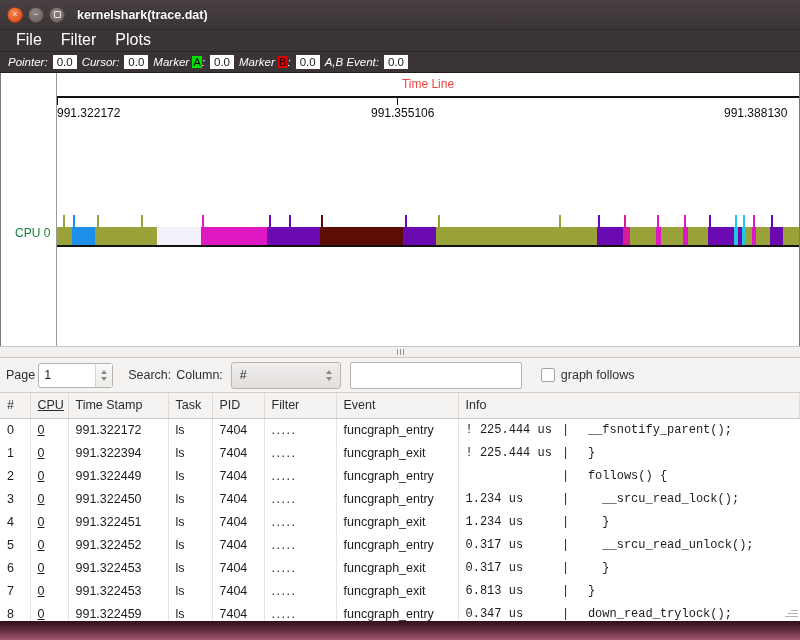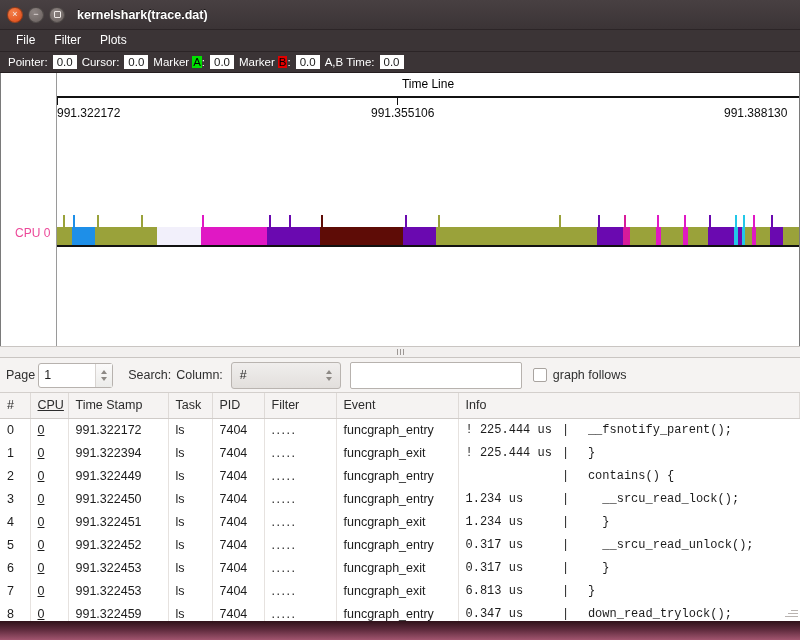--- a/index.html
+++ b/index.html
@@ -45,56 +45,56 @@
   
   .menubar {
     height: 22px;
     background: #3b3436;
     display: flex; align-items: center;
     padding-left: 8px;
     gap: 0px;
     border-bottom: 1px solid #2b2426;
   }
   .menuitem {
-    color: #ffffff; font-size: 12px;
+    color: #ffffff; font-size: 16px;
     padding: 2px 11px 3px 8px;
   }
 
   
   .statusline {
     height: 21px;
     background: #3b3436;
     display: flex; align-items: center;
     padding-left: 8px;
     color: #ffffff; font-size: 11.5px;
     gap: 0;
     border-bottom: 1px solid #241d1f;
   }
-  .sl-label { padding: 0 3px 0 0; }
+  .sl-label { padding: 0 3px 0 0; font-style: italic; }
   .sl-val {
     background: #ffffff; color: #1a1a1a;
     padding: 1px 4px; margin: 0 5px 0 2px;
     font-size: 11.5px;
   }
   .mk { padding: 0 1px; font-weight: normal; color:#fff; }
   .mk.a { background: #00e000; color: #000; }
   .mk.b { background: #e00000; color: #000; }
 
   
   .graphpane {
     position: relative;
     height: 273px;
     background: #ffffff;
     border-left: 1px solid #7a7a7a;
     border-right: 1px solid #7a7a7a;
     overflow: hidden;
   }
   .tl-title {
     position: absolute; left: 0; right: 0; top: 4px;
-    text-align: center; font-size: 12px; color: #000000;
+    text-align: center; font-size: 12px; color: #ef4444;
     padding-left: 56px;
   }
   .ruler {
     position: absolute; left: 56px; right: 0; top: 23px; height: 9px;
     border-top: 2px solid #111;
   }
   .tick {
     position: absolute; top: -2px; width: 1px; height: 9px; background: #111;
   }
   .ticklabels {
@@ -102,21 +102,21 @@
   }
   .ticklabel {
     position: absolute; font-size: 12px; color: #0d0d0d; white-space: nowrap;
   }
   .vrule {
     position: absolute; left: 55px; top: 0; width: 1px; height: 273px;
     background: #9a9a9a;
   }
   .cpulabel {
     position: absolute; left: 14px; top: 153px;
-    font-size: 12px; color: #ec4899;
+    font-size: 12px; color: #15803d;
   }
   .cpurow {
     position: absolute; left: 56px; top: 142px;
     height: 33px; right: 0;
   }
   .cpurow .seg {
     position: absolute; bottom: 3px; height: 18px;
   }
   .cpurow .spike {
     position: absolute; bottom: 3px; height: 30px; width: 2px;
@@ -183,21 +183,21 @@
   .combo.col { width: 110px; }
   .combo.op  { width: 125px; }
 
   .searchinput {
     height: 27px; width: 172px; margin-left: 9px;
     border: 1px solid #b7b2ae; border-radius: 2px;
     background: #ffffff; outline: 0;
     font-family: "Liberation Sans", sans-serif; font-size: 12.5px;
     color: #1f1f1f; padding: 0 5px;
   }
-  .cbwrap { display: flex; align-items: center; margin-left: 11px; gap: 6px; }
+  .cbwrap { display: flex; align-items: center; margin-left: 19px; gap: 6px; }
   .cbox {
     width: 14px; height: 14px; background: #fff;
     border: 1px solid #a9a4a0; border-radius: 2px;
   }
 
   
   .tablewrap { background: #ffffff; height: 228px; overflow: hidden; }
   table { border-collapse: collapse; width: 800px; table-layout: fixed; }
   thead th {
     background: #f5f3f2;
@@ -276,21 +276,21 @@
     <span class="sl-label">Cursor:</span>
     <span class="sl-val">0.0</span>
     <span class="sl-label">Marker</span>
       <span class="mk a">A</span>
       <span class="sl-label">:</span>
     <span class="sl-val">0.0</span>
     <span class="sl-label">Marker</span>
       <span class="mk b">B</span>
       <span class="sl-label">:</span>
     <span class="sl-val">0.0</span>
-    <span class="sl-label">A,B Time:</span>
+    <span class="sl-label">A,B Event:</span>
     <span class="sl-val">0.0</span>
   </div>
 
   <div class="graphpane">
     <div class="tl-title">Time Line</div>
     <div class="vrule"></div>
     <div class="ruler">
       <div class="tick" style="left:0px"></div>
       <div class="tick" style="left:340px"></div>
       <div class="tick" style="left:742px"></div>
@@ -437,21 +437,21 @@
             <td class="c-cpu">0</td>
             <td class="c-ts">991.322449</td>
             <td class="c-task">ls</td>
             <td class="c-pid">7404</td>
             <td class="c-lat dots">.....</td>
             <td class="c-evt">funcgraph_entry</td>
             <td class="c-info mono">
               <div class="infocell">
                 <span class="i-dur"></span>
                 <span class="i-bar">|</span>
-                <span class="i-fn">  contains() {</span>
+                <span class="i-fn">  follows() {</span>
               </div>
             </td>
           </tr>
           <tr>
             <td class="c-num">3</td>
             <td class="c-cpu">0</td>
             <td class="c-ts">991.322450</td>
             <td class="c-task">ls</td>
             <td class="c-pid">7404</td>
             <td class="c-lat dots">.....</td>

